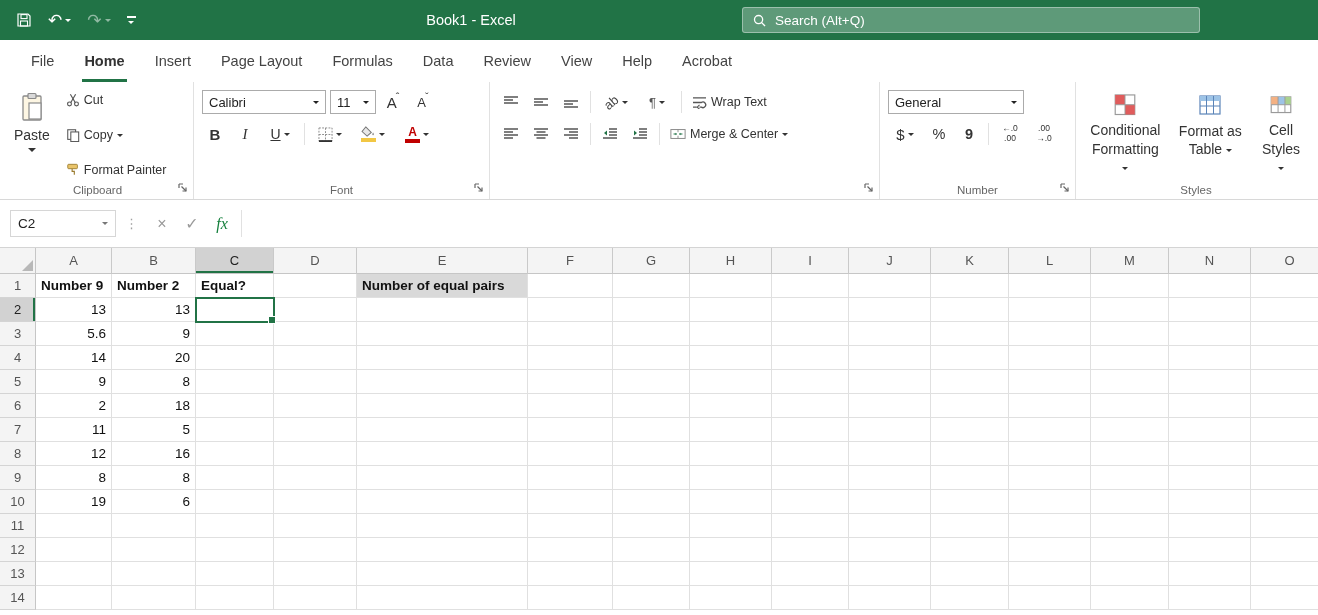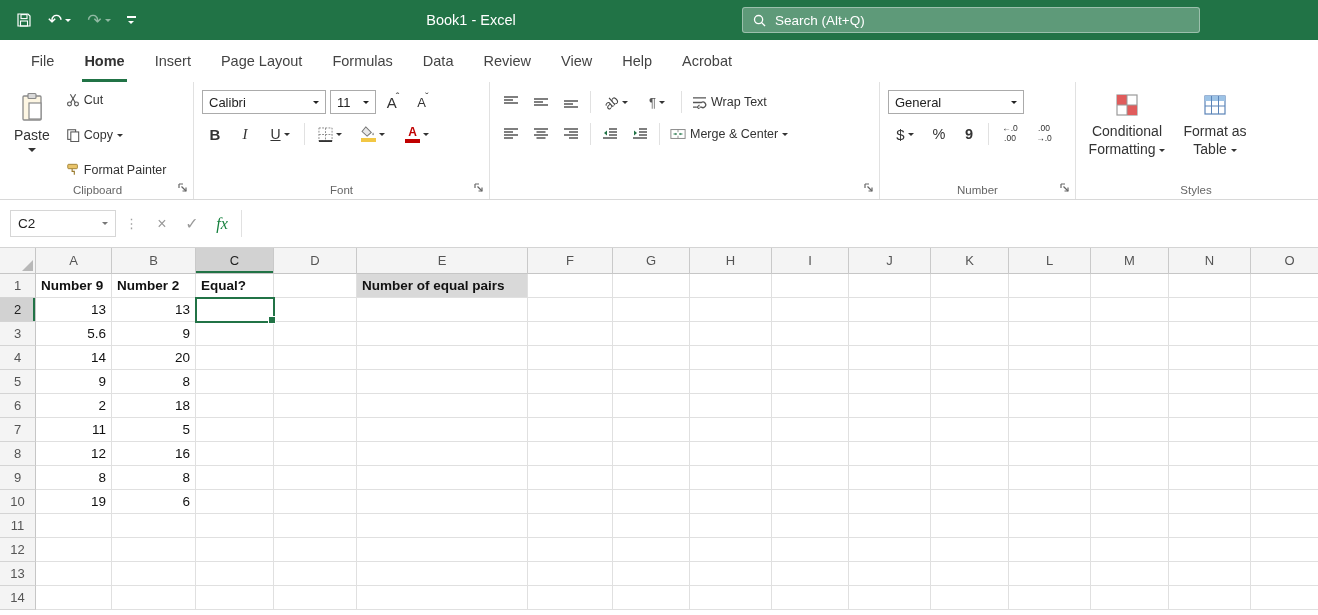--- a/index.html
+++ b/index.html
@@ -371,20 +371,30 @@
       <div class="lbl"><span>Conditional Formatting</span> <span class="caret sm"></span></div>
     </div>
     <div class="bigbtn" style="width:74px">
       <svg width="26" height="26" viewBox="0 0 26 26">
         <rect x="3" y="4" width="20" height="18" fill="#fff" stroke="#5b84b8" stroke-width="1.2"></rect>
         <rect x="3" y="4" width="20" height="5" fill="#9dc3e6"></rect>
         <path d="M3 14h20M9.5 4v18M16.5 4v18" stroke="#5b84b8" stroke-width="1"></path>
       </svg>
       <div class="lbl"><span>Format as Table</span> <span class="caret sm"></span></div>
     </div>
+    <div class="bigbtn" style="width:56px">
+      <svg width="26" height="26" viewBox="0 0 26 26">
+        <rect x="3" y="5" width="20" height="16" fill="#fff" stroke="#9a9a9a" stroke-width="1.2"></rect>
+        <rect x="3" y="5" width="7" height="8" fill="#f4b183"></rect>
+        <rect x="10" y="5" width="7" height="8" fill="#9dc3e6"></rect>
+        <rect x="17" y="5" width="6" height="8" fill="#a9d18e"></rect>
+        <path d="M3 13h20M10 5v16M17 5v16" stroke="#9a9a9a" stroke-width="1"></path>
+      </svg>
+      <div class="lbl"><span>Cell Styles</span> <span class="caret sm"></span></div>
+    </div>
     <span class="group-label">Styles</span>
   </div>
 </div>
 
 <div class="formulabar">
   <div class="namebox">
     <span>C2</span>
     <span class="caret sm" style="color:#777"></span>
   </div>
   <span class="vdots">⋮</span>

